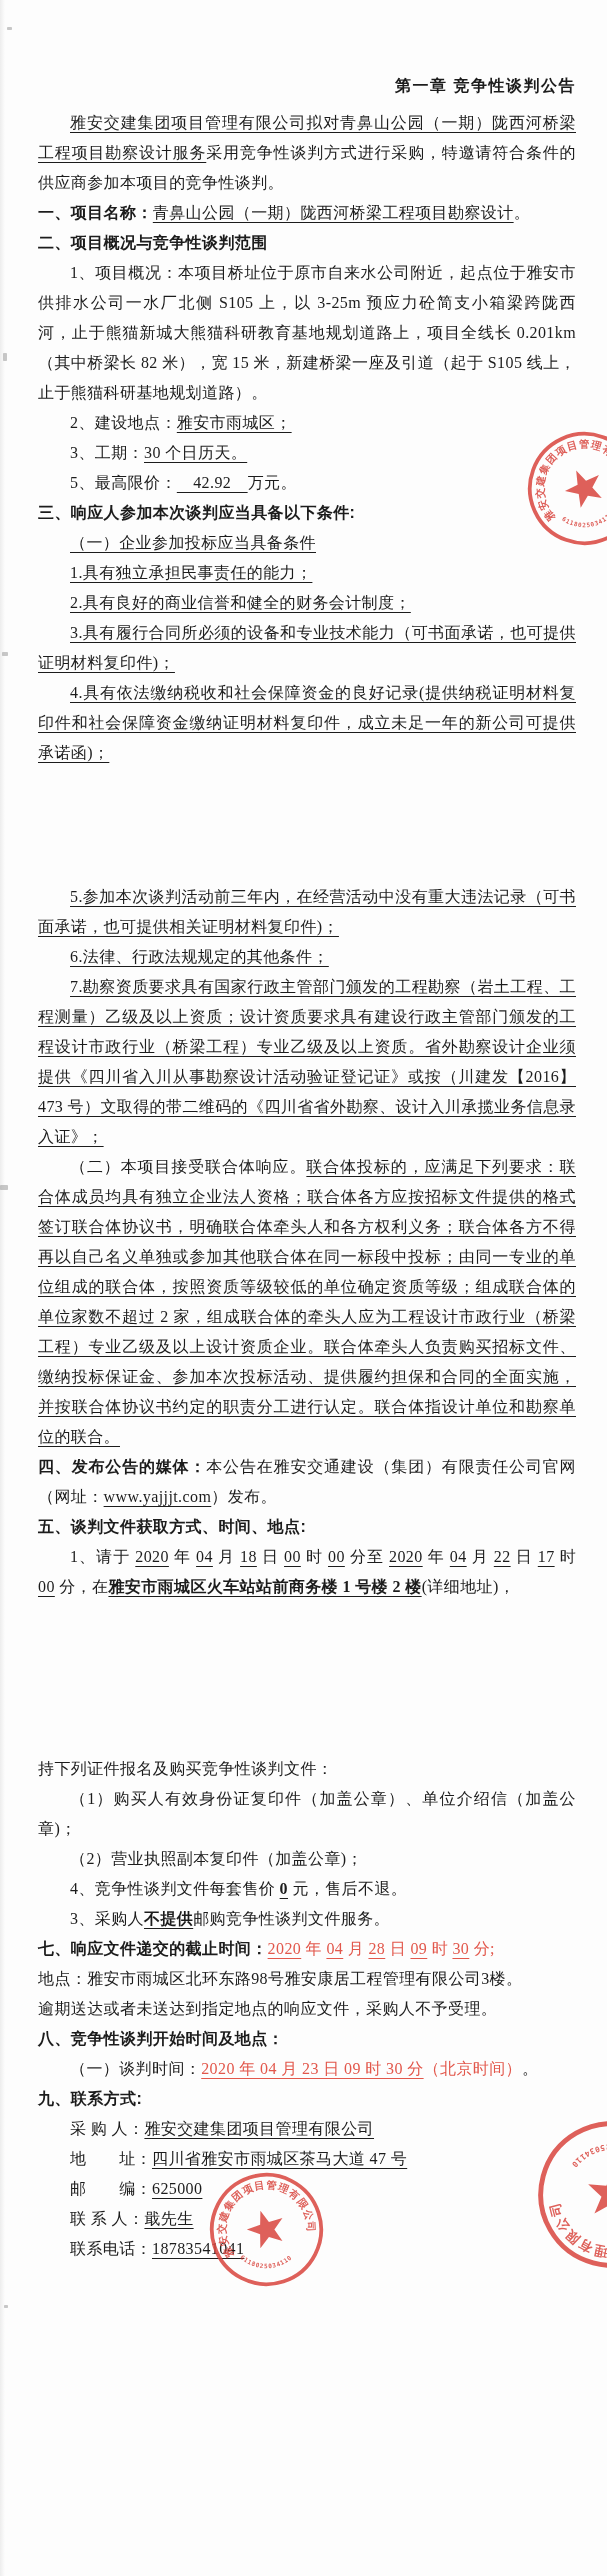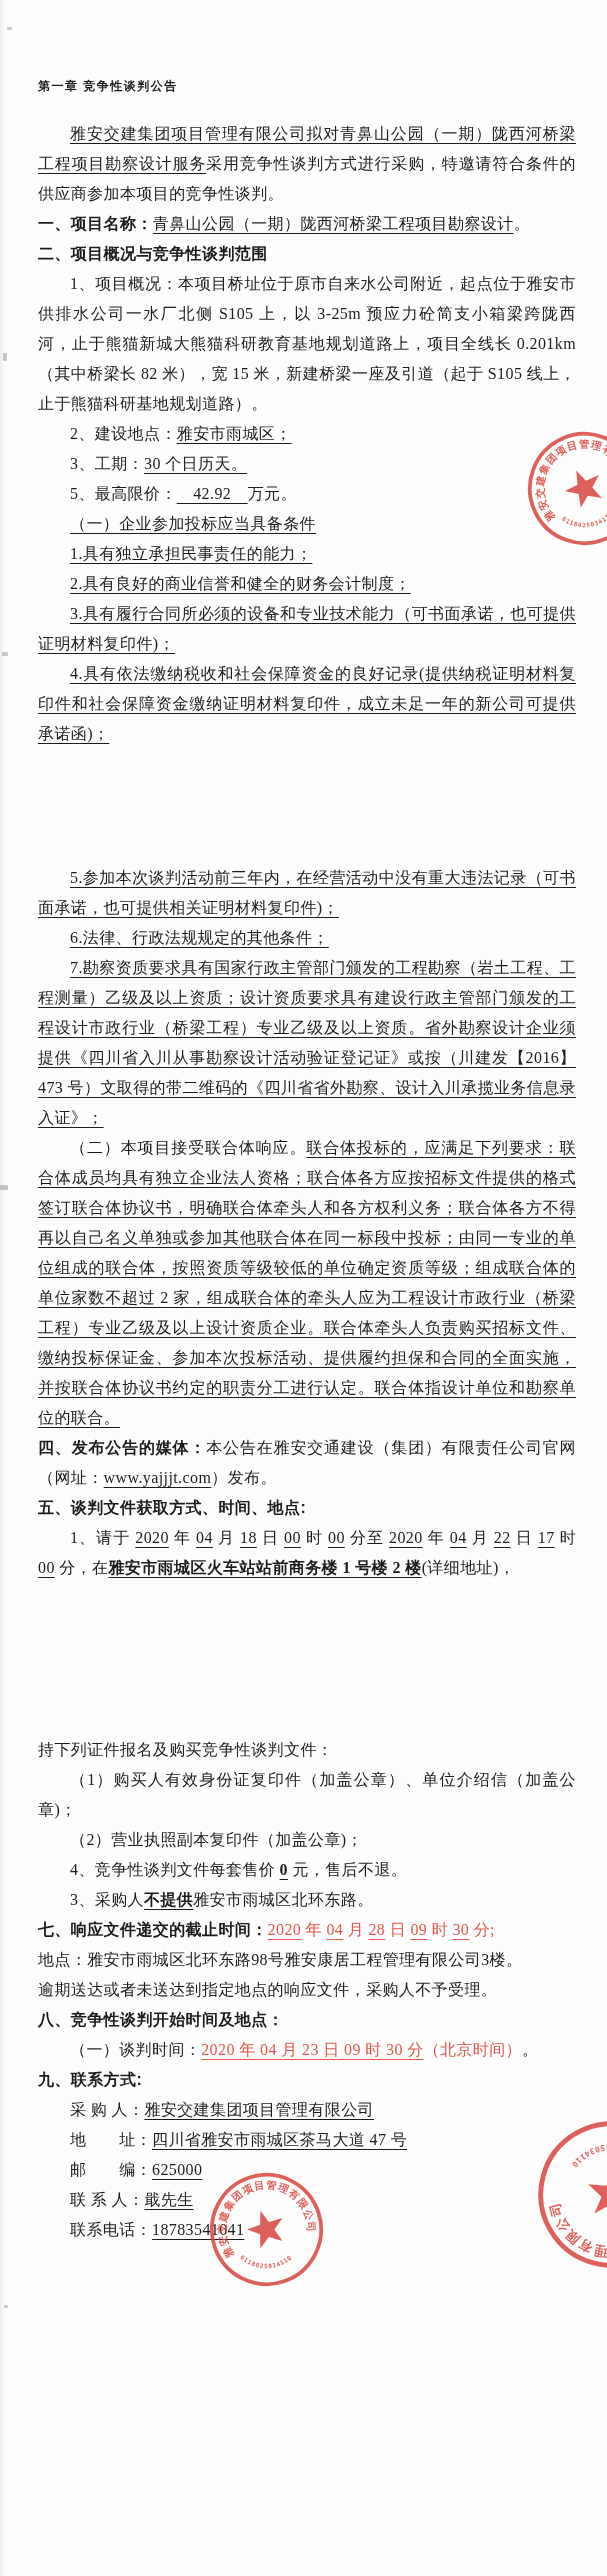--- a/index.html
+++ b/index.html
@@ -14,24 +14,24 @@
   .edge-strip{position:absolute;left:0;top:0;width:4.6px;height:100%;background:linear-gradient(to right,#ededed,#fdfdfd);}
   .artifact{position:absolute;background:#9a9a9a;border-radius:0.8px;opacity:.55;}
   .content{
     position:absolute;top:71px;left:38px;width:538px;
     font-size:16px;line-height:30px;letter-spacing:0.4px;
     text-align:justify;
   }
   p.line{margin:0;padding:0;}
   p.ind{text-indent:2em;}
   p.title{
-    text-align:left;text-indent:0;
+    text-align:right;text-indent:0;
     font-family:"Liberation Sans","DejaVu Sans",sans-serif;
-    font-weight:700;font-size:12px;letter-spacing:1.5px;
-    margin-bottom:18px;
+    font-weight:700;font-size:16px;letter-spacing:1.5px;
+    margin-bottom:7px;
   }
   .hd{font-family:"Liberation Sans","DejaVu Sans",sans-serif;font-weight:700;}
   .u{text-decoration:underline;text-decoration-thickness:1.1px;text-underline-offset:3.8px;}
   .bu{font-weight:700;text-decoration:underline;text-decoration-thickness:1.1px;text-underline-offset:3.8px;}
   .r{color:#e2574b;}
   .ru{color:#e2574b;text-decoration:underline;text-decoration-thickness:1.1px;text-underline-offset:3.8px;}
   .gap{width:100%;}
   .seal{position:absolute;opacity:.85;pointer-events:none;}
   .seal-ring{fill:none;stroke:#d9453e;stroke-width:5;}
   .seal-star{fill:#d9453e;}
@@ -51,39 +51,40 @@
 
   <div class="content">
       <p class="line title"><span>第一章 竞争性谈判公告</span></p>
       <p class="line ind"><span class="u">雅安交建集团项目管理有限公司拟对青鼻山公园（一期）陇西河桥梁工程项目勘察设计服务</span><span>采用竞争性谈判方式进行采购，特邀请符合条件的供应商参加本项目的竞争性谈判。</span></p>
       <p class="line "><span class="hd">一、项目名称：</span><span class="u">青鼻山公园（一期）陇西河桥梁工程项目勘察设计</span><span>。</span></p>
       <p class="line "><span class="hd">二、项目概况与竞争性谈判范围</span></p>
       <p class="line ind"><span>1、项目概况：本项目桥址位于原市自来水公司附近，起点位于雅安市供排水公司一水厂北侧 S105 上，以 3-25m 预应力砼简支小箱梁跨陇西河，止于熊猫新城大熊猫科研教育基地规划道路上，项目全线长 0.201km（其中桥梁长 82 米），宽 15 米，新建桥梁一座及引道（起于 S105 线上，止于熊猫科研基地规划道路）。</span></p>
       <p class="line ind"><span>2、建设地点：</span><span class="u">雅安市雨城区；</span></p>
       <p class="line ind"><span>3、工期：</span><span class="u">30 个日历天。</span></p>
       <p class="line ind"><span>5、最高限价：</span><span class="u">　42.92　</span><span>万元。</span></p>
+      <p class="line "><span class="hd">三、响应人参加本次谈判应当具备以下条件:</span></p>
       <p class="line ind"><span class="u">（一）企业参加投标应当具备条件</span></p>
       <p class="line ind"><span class="u">1.具有独立承担民事责任的能力；</span></p>
       <p class="line ind"><span class="u">2.具有良好的商业信誉和健全的财务会计制度；</span></p>
       <p class="line ind"><span class="u">3.具有履行合同所必须的设备和专业技术能力（可书面承诺，也可提供证明材料复印件)；</span></p>
       <p class="line ind"><span class="u">4.具有依法缴纳税收和社会保障资金的良好记录(提供纳税证明材料复印件和社会保障资金缴纳证明材料复印件，成立未足一年的新公司可提供承诺函)；</span></p>
       <div class="gap" style="height: 114px;"></div>
       <p class="line ind"><span class="u">5.参加本次谈判活动前三年内，在经营活动中没有重大违法记录（可书面承诺，也可提供相关证明材料复印件)；</span></p>
       <p class="line ind"><span class="u">6.法律、行政法规规定的其他条件；</span></p>
       <p class="line ind"><span class="u">7.勘察资质要求具有国家行政主管部门颁发的工程勘察（岩土工程、工程测量）乙级及以上资质；设计资质要求具有建设行政主管部门颁发的工程设计市政行业（桥梁工程）专业乙级及以上资质。省外勘察设计企业须提供《四川省入川从事勘察设计活动验证登记证》或按（川建发【2016】473 号）文取得的带二维码的《四川省省外勘察、设计入川承揽业务信息录入证》；</span></p>
       <p class="line ind"><span>（二）本项目接受联合体响应。</span><span class="u">联合体投标的，应满足下列要求：联合体成员均具有独立企业法人资格；联合体各方应按招标文件提供的格式签订联合体协议书，明确联合体牵头人和各方权利义务；联合体各方不得再以自己名义单独或参加其他联合体在同一标段中投标；由同一专业的单位组成的联合体，按照资质等级较低的单位确定资质等级；组成联合体的单位家数不超过 2 家，组成联合体的牵头人应为工程设计市政行业（桥梁工程）专业乙级及以上设计资质企业。联合体牵头人负责购买招标文件、缴纳投标保证金、参加本次投标活动、提供履约担保和合同的全面实施，并按联合体协议书约定的职责分工进行认定。联合体指设计单位和勘察单位的联合。</span></p>
       <p class="line "><span class="hd">四、发布公告的媒体：</span><span>本公告在雅安交通建设（集团）有限责任公司官网（网址：</span><span class="u">www.yajjjt.com</span><span>）发布。</span></p>
       <p class="line "><span class="hd">五、谈判文件获取方式、时间、地点:</span></p>
       <p class="line ind"><span>1、请于 </span><span class="u">2020</span><span> 年 </span><span class="u">04</span><span> 月 </span><span class="u">18</span><span> 日 </span><span class="u">00</span><span> 时 </span><span class="u">00</span><span> 分至 </span><span class="u">2020</span><span> 年 </span><span class="u">04</span><span> 月 </span><span class="u">22</span><span> 日 </span><span class="u">17</span><span> 时 </span><span class="u">00</span><span> 分，在</span><span class="bu">雅安市雨城区火车站站前商务楼 1 号楼 2 楼</span><span>(详细地址)，</span></p>
       <div class="gap" style="height: 152px;"></div>
       <p class="line "><span>持下列证件报名及购买竞争性谈判文件：</span></p>
       <p class="line ind"><span>（1）购买人有效身份证复印件（加盖公章）、单位介绍信（加盖公章)；</span></p>
       <p class="line ind"><span>（2）营业执照副本复印件（加盖公章)；</span></p>
       <p class="line ind"><span>4、竞争性谈判文件每套售价 </span><span class="bu">0</span><span> 元，售后不退。</span></p>
-      <p class="line ind"><span>3、采购人</span><span class="bu">不提供</span><span>雅安市雨城区北环东路。</span></p>
+      <p class="line ind"><span>3、采购人</span><span class="bu">不提供</span><span>邮购竞争性谈判文件服务。</span></p>
       <p class="line "><span class="hd">七、响应文件递交的截止时间：</span><span class="ru">2020</span><span class="r"> 年 </span><span class="ru">04</span><span class="r"> 月 </span><span class="ru">28</span><span class="r"> 日 </span><span class="ru">09</span><span class="r"> 时 </span><span class="ru">30</span><span class="r"> 分;</span></p>
       <p class="line "><span>地点：雅安市雨城区北环东路98号雅安康居工程管理有限公司3楼。</span></p>
       <p class="line "><span>逾期送达或者未送达到指定地点的响应文件，采购人不予受理。</span></p>
       <p class="line "><span class="hd">八、竞争性谈判开始时间及地点：</span></p>
       <p class="line ind"><span>（一）谈判时间：</span><span class="ru">2020 年 04 月 23 日 09 时 30 分</span><span class="r">（北京时间）</span><span>。</span></p>
       <p class="line "><span class="hd">九、联系方式:</span></p>
       <p class="line ind"><span>采 购 人：</span><span class="u">雅安交建集团项目管理有限公司</span></p>
       <p class="line ind"><span>地　　址：</span><span class="u">四川省雅安市雨城区茶马大道 47 号</span></p>
       <p class="line ind"><span>邮　　编：</span><span class="u">625000</span></p>
       <p class="line ind"><span>联 系 人：</span><span class="u">戢先生</span></p>

